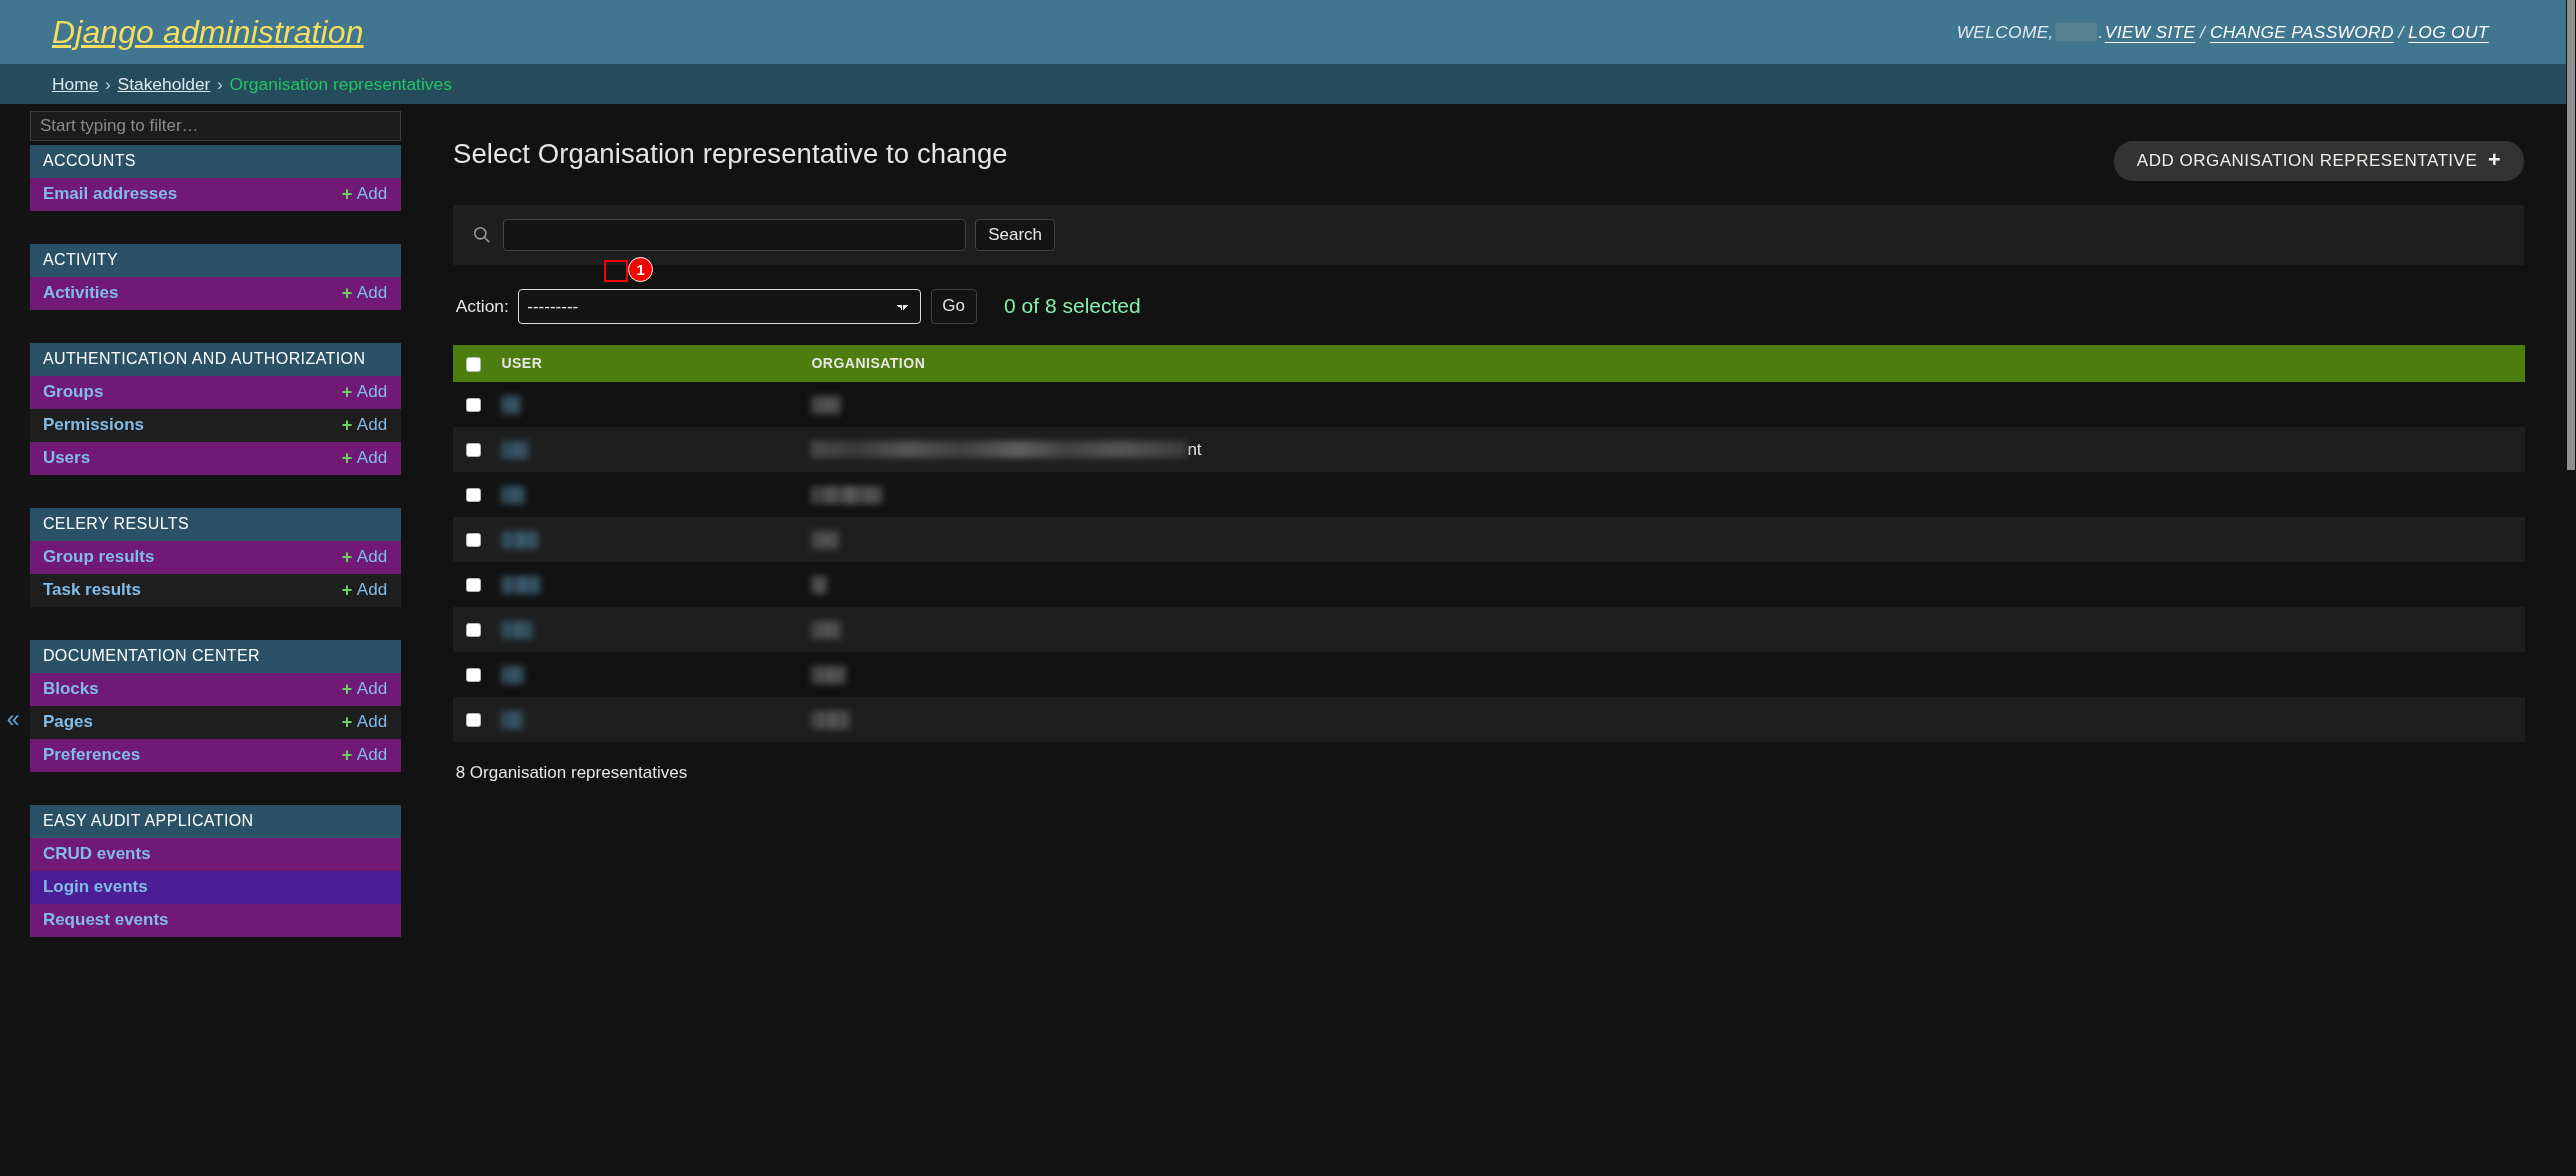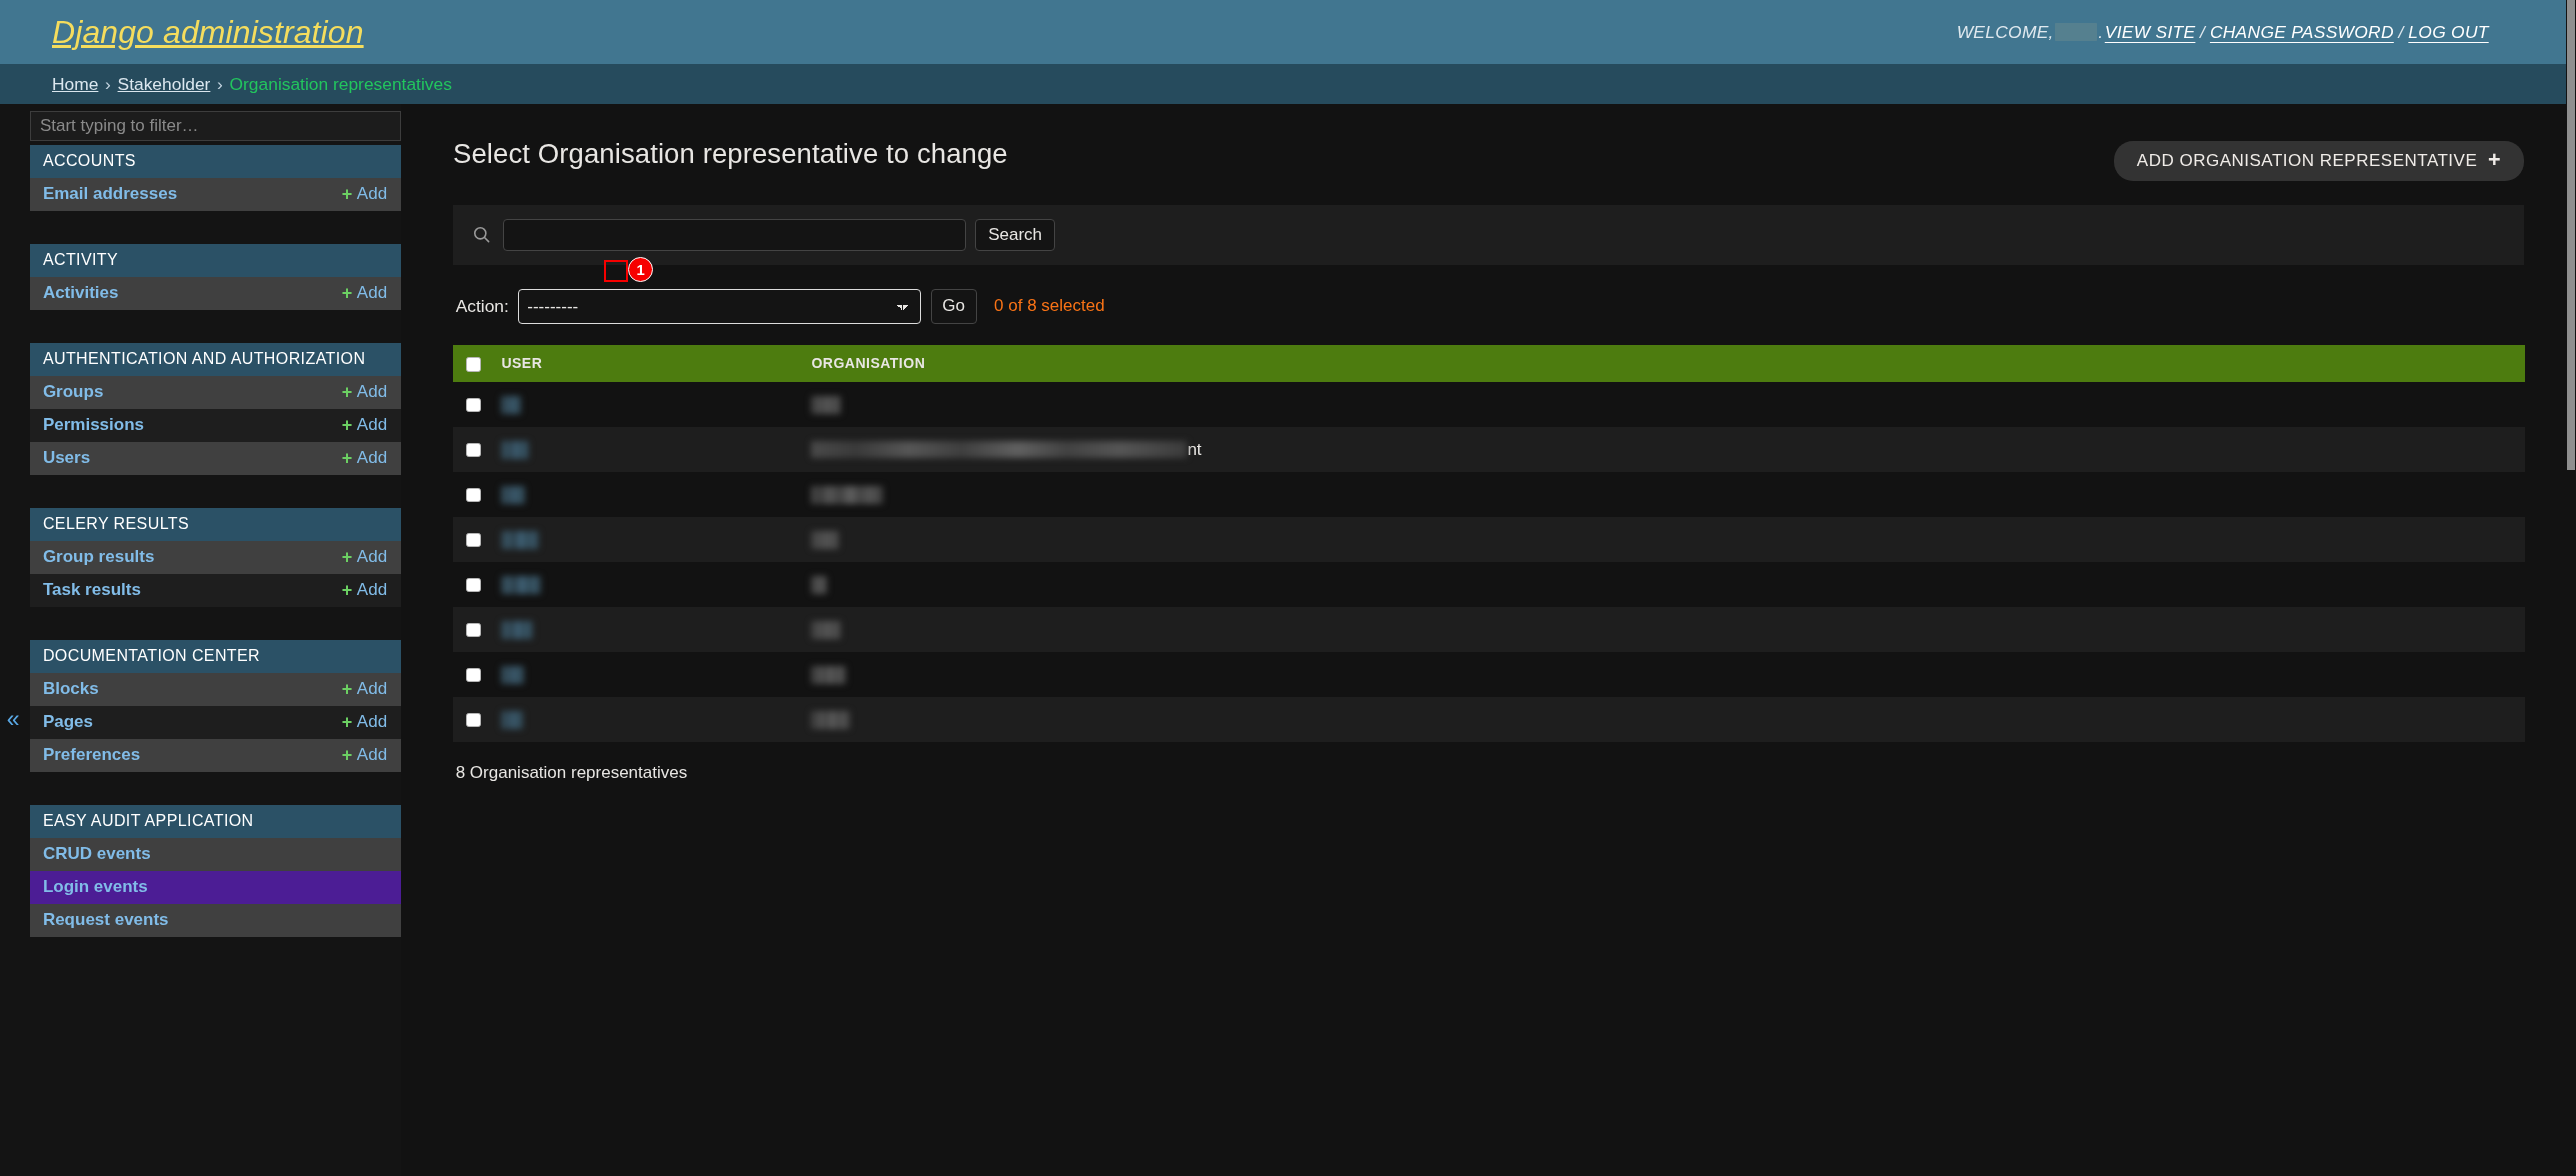--- a/index.html
+++ b/index.html
@@ -115,21 +115,21 @@
     width: 371px;
   }
   .app-spacer { height: 29px; }
   .model-row {
     width: 371px;
     height: 33px;
     display: flex;
     align-items: center;
     justify-content: space-between;
     padding: 0 13.4px 0 13.4px;
-    background: #404040;
+    background: #701a75;
   }
   .model-row.alt { background: #1e1e1e; }
   .model-row.selected { background: #4c1d95; }
   .model-link {
     color: #81bce8;
     font-size: 17px;
     font-weight: bold;
     text-decoration: none;
     white-space: nowrap;
   }
@@ -272,21 +272,21 @@
     height: 35px;
     background: #141414;
     border: 0.7px solid #444444;
     border-radius: 4px;
     color: #e8e6e3;
     font-size: 17px;
     padding: 0 10.7px;
     cursor: pointer;
     font-family: "Liberation Sans", sans-serif;
   }
-  #action-counter { color: #f97316; font-size: 17px; margin-left: 8px; white-space: nowrap; }
+  #action-counter { color: #86efac; font-size: 21px; margin-left: 18px; white-space: nowrap; }
 
   
   #result-list {
     width: 2072px;
     border-collapse: collapse;
     table-layout: fixed;
   }
   #result-list col.col-check { width: 39px; }
   #result-list col.col-user  { width: 310px; }
   #result-list col.col-org   { width: 1723px; }

